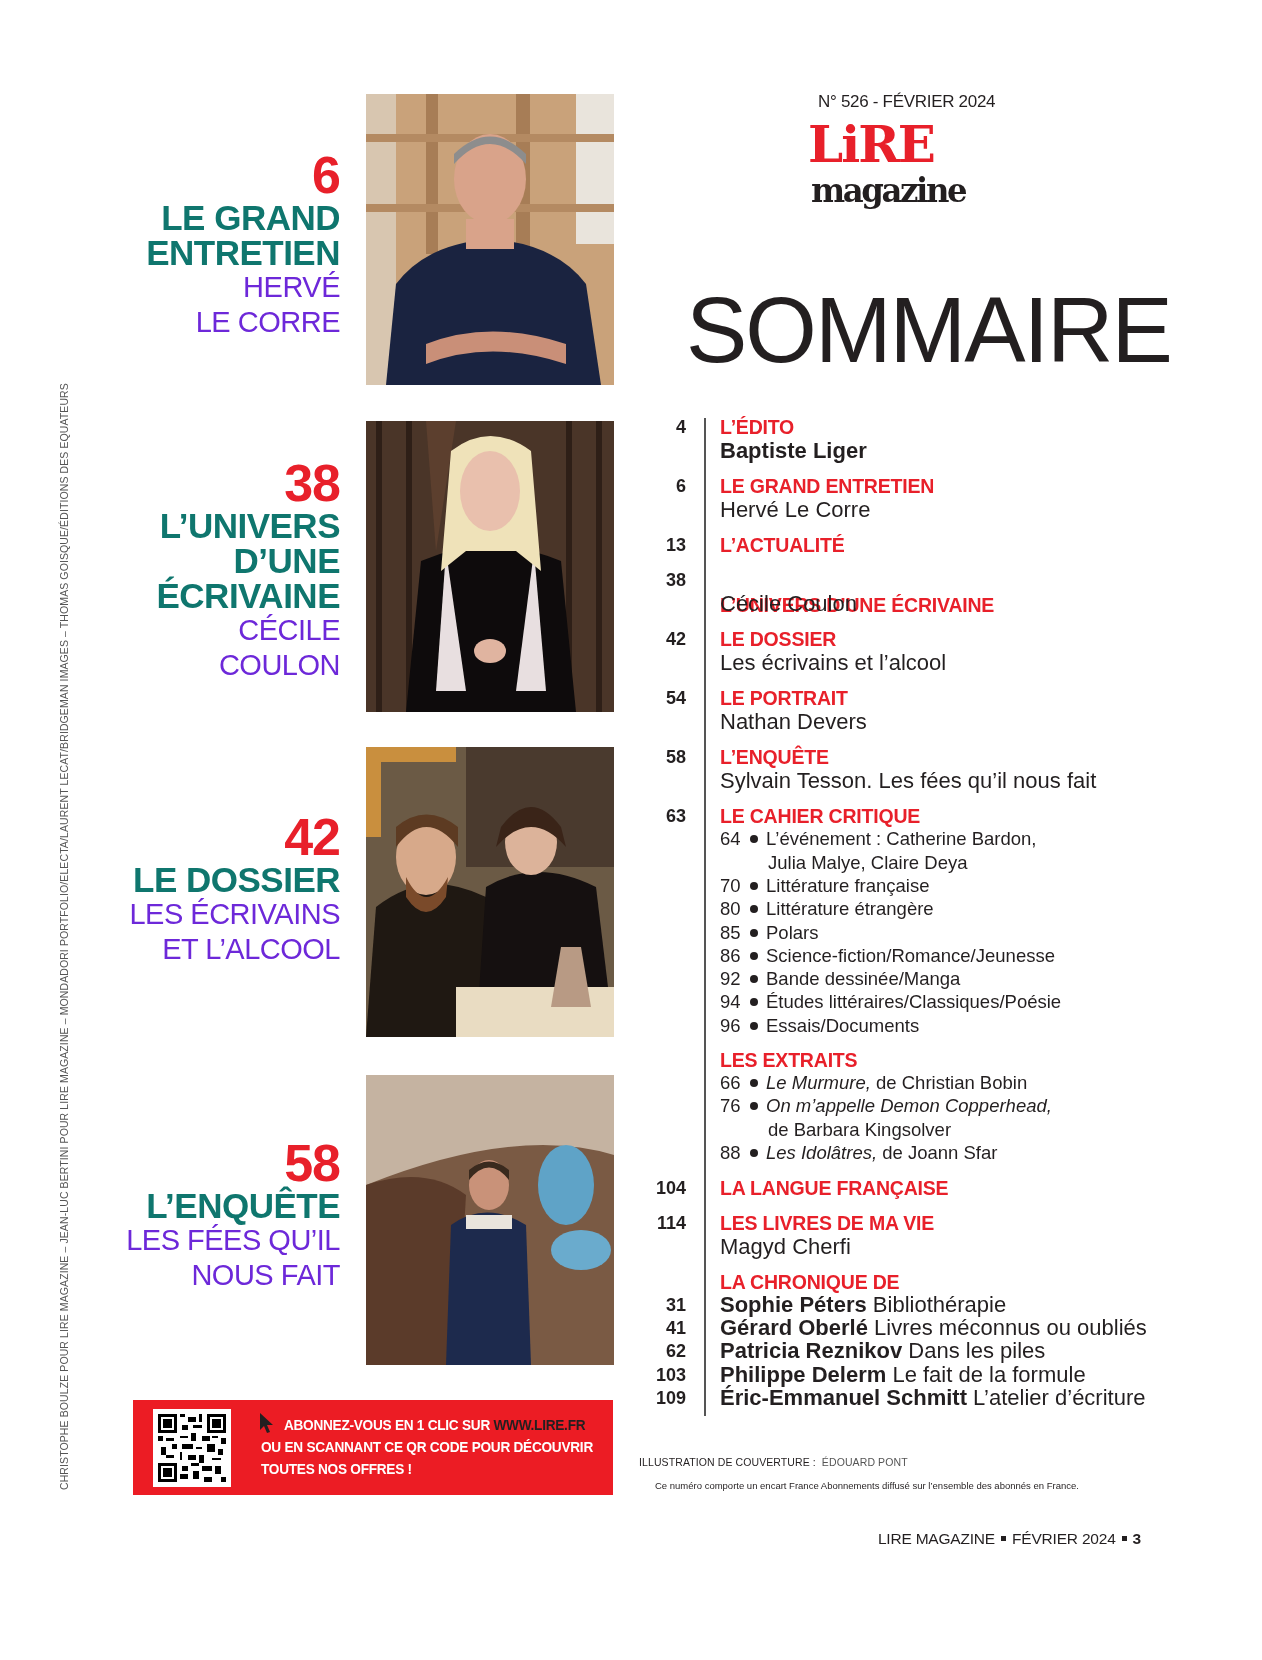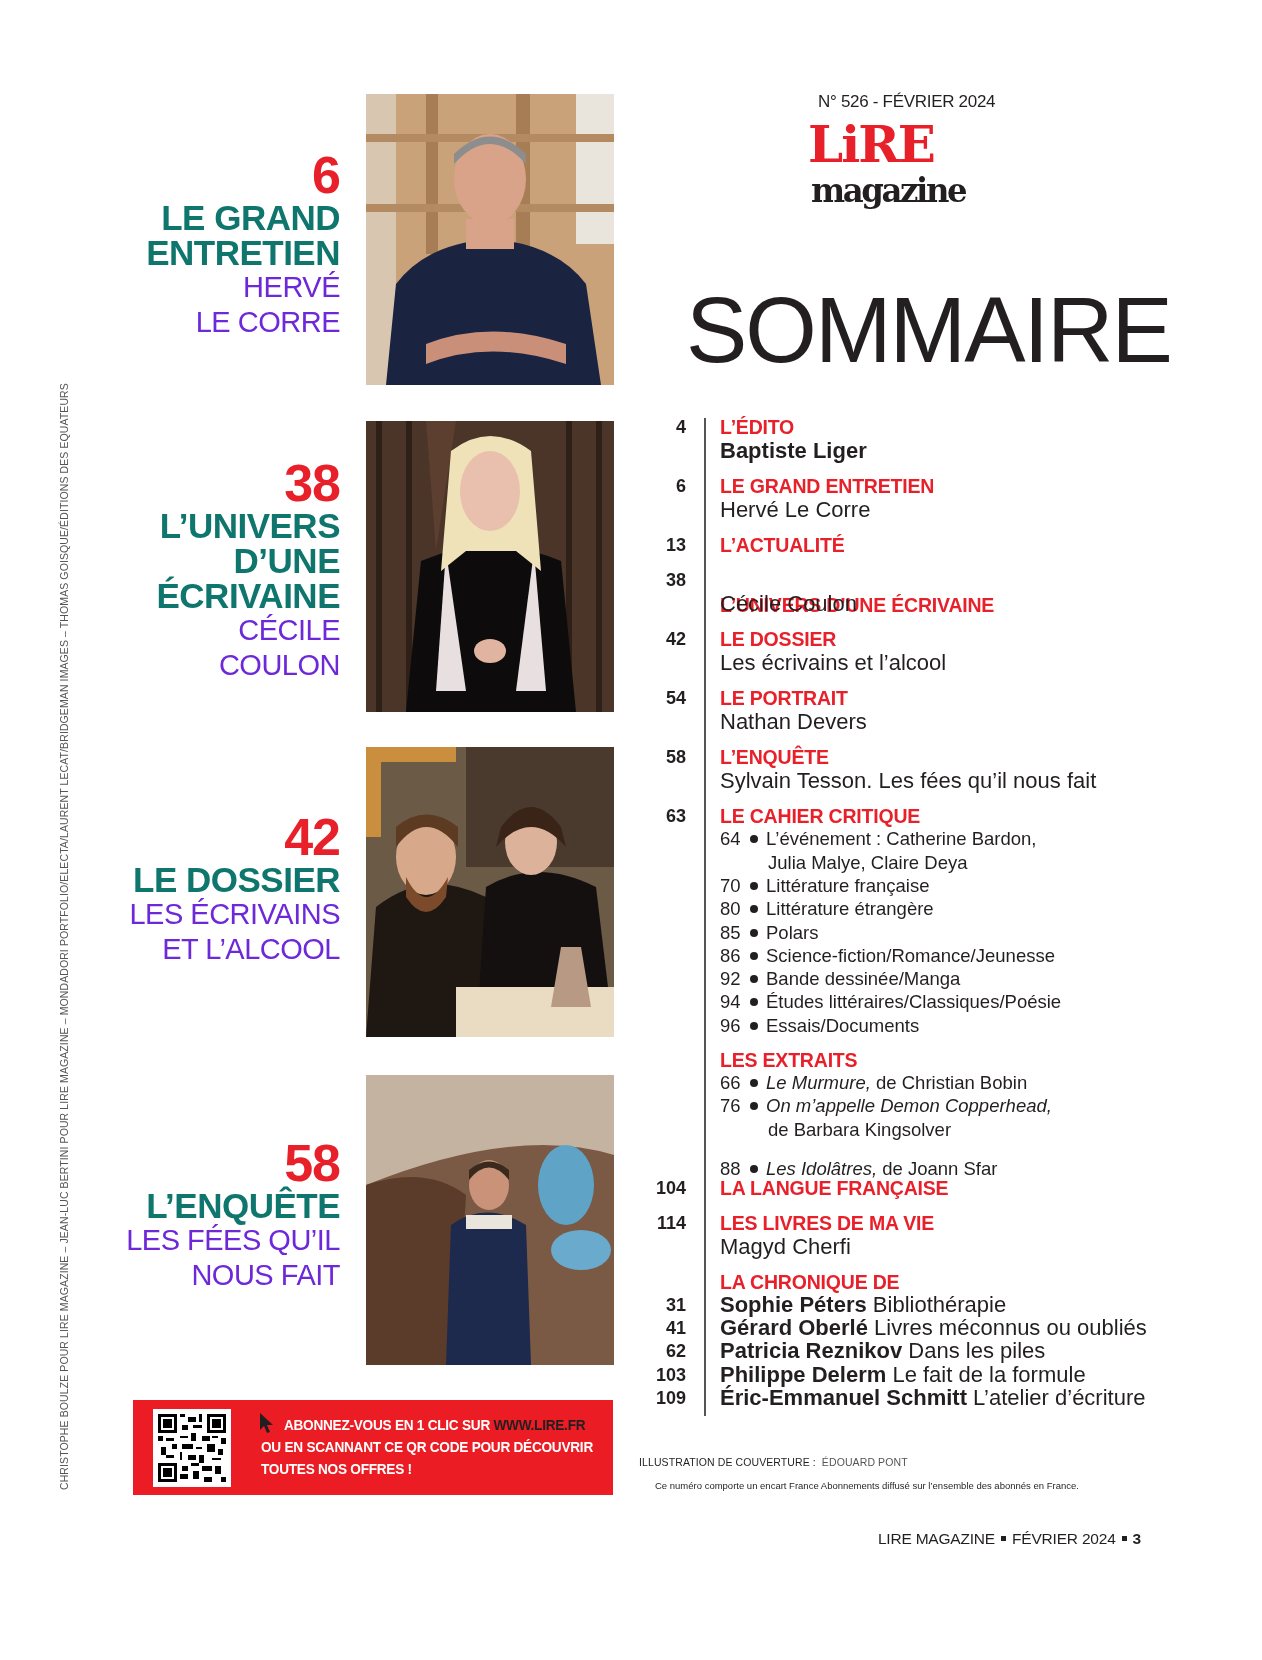--- a/index.html
+++ b/index.html
@@ -216,21 +216,21 @@
   <div class="sub-item" style="top:967px;"><span class="n">92</span><span class="dot"></span><span class="t">Bande dessinée/Manga</span></div>
   <div class="sub-item" style="top:990px;"><span class="n">94</span><span class="dot"></span><span class="t">Études littéraires/Classiques/Poésie</span></div>
   <div class="sub-item" style="top:1014px;"><span class="n">96</span><span class="dot"></span><span class="t">Essais/Documents</span></div>
 </div>
 
 <div>
   <div class="sec" style="top:1048px;">LES EXTRAITS</div>
   <div class="sub-item" style="top:1071px;"><span class="n">66</span><span class="dot"></span><span class="t"><i>Le Murmure,</i><span> de Christian Bobin</span></span></div>
   <div class="sub-item" style="top:1094px;"><span class="n">76</span><span class="dot"></span><span class="t"><i>On m’appelle Demon Copperhead,</i></span></div>
   <div class="cont" style="top:1118px;">de Barbara Kingsolver</div>
-  <div class="sub-item" style="top:1141px;margin-top:16px;"><span class="n">88</span><span class="dot"></span><span class="t"><i>Les Idolâtres,</i><span> de Joann Sfar</span></span></div>
+  <div class="sub-item" style="top:1141px;"><span class="n">88</span><span class="dot"></span><span class="t"><i>Les Idolâtres,</i><span> de Joann Sfar</span></span></div>
 </div>
 
 <div>
   <div class="pg" style="top:1176px;">104</div>
   <div class="sec" style="top:1176px;">LA LANGUE FRANÇAISE</div>
 </div>
 
 <div>
   <div class="pg" style="top:1211px;">114</div>
   <div class="sec" style="top:1211px;">LES LIVRES DE MA VIE</div>

